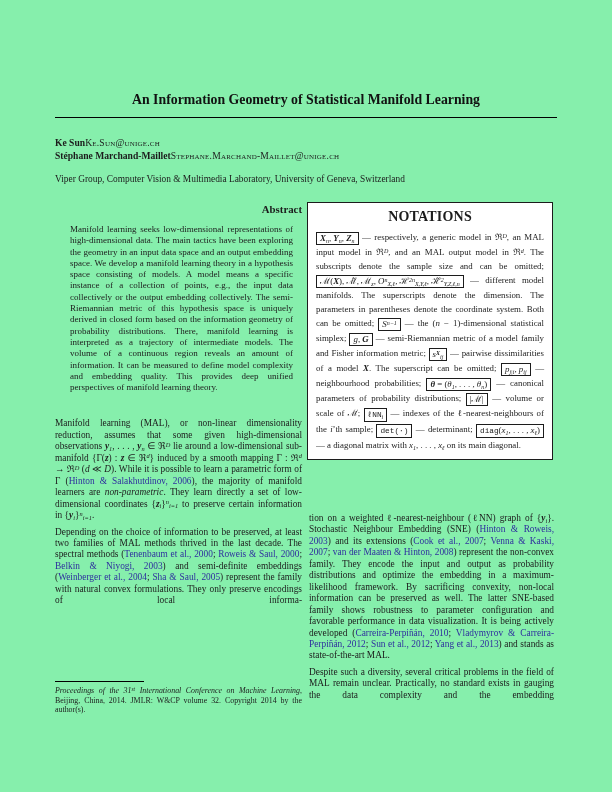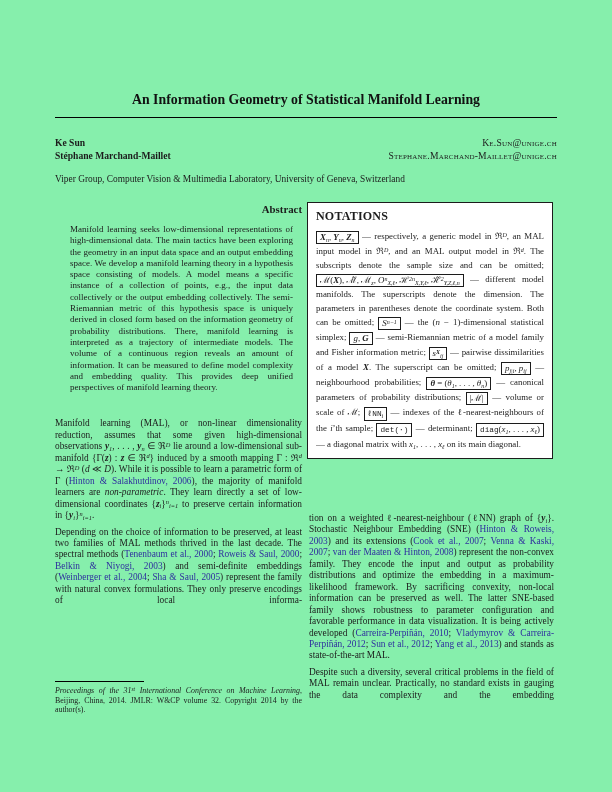--- a/index.html
+++ b/index.html
@@ -7,40 +7,40 @@
   .page {
     position:relative; width:612px; height:792px; background:#86efac;
     font-family:"Liberation Serif", serif; color:var(--ink); overflow:hidden;
   }
   .title {
     position:absolute; top:92px; left:30px; right:30px; margin:0;
     text-align:center; font-size:13.8px; font-weight:bold; color:#111;
   }
   .title-rule { position:absolute; top:117px; left:55px; width:502px; height:1px; background:#000; }
   .authors { position:absolute; top:136px; left:55px; width:502px; }
-  .author-row { display:flex; justify-content:space-between; align-items:baseline; line-height:13px; }
+  .author-row { display:flex; align-items:baseline; line-height:13px; }
   .author-name { font-weight:bold; font-size:9.6px; }
   .author-email { font-variant:small-caps; font-size:9.6px; letter-spacing:0.2px; }
   .affiliation { margin-top:11px; font-size:9.4px; line-height:12px; }
 
   .left-col  { position:absolute; left:55px;  top:197px; width:247px; }
   .abs-head  { text-align:right; font-weight:bold; font-size:10.8px; margin:6px 0 9px 0; }
   .abs-text  { margin:0 9px 0 15px; font-size:9px; line-height:11.3px; text-align:justify; }
   .body-par  { margin:0 0 5px 0; font-size:9.35px; line-height:11.45px; text-align:justify; }
   .left-col .body-par:first-of-type { margin-top:25px; }
   .cont { text-align-last:justify;font-family:Liberation Serif, serif; }
 
   .footrule { position:absolute; left:55px; top:681px; width:89px; height:1px; background:#000; }
   .footnote { position:absolute; left:55px; top:686px; width:247px; font-size:7.9px; line-height:9.6px; text-align:justify; }
 
   .notations-box {
     position:absolute; left:307px; top:202px; width:246px; box-sizing:border-box;
     border:1px solid #1c1c1c; padding:6px 8px 7px 8px; background:#fff;
   }
-  .not-head { text-align:left; font-weight:bold; font-size:12px; letter-spacing:0.2px; margin-bottom:5px; }
+  .not-head { text-align:center; font-weight:bold; font-size:14px; letter-spacing:0.2px; margin-bottom:5px; }
   .not-body { font-size:8.85px; line-height:14.1px; text-align:justify; }
 
   .right-col { position:absolute; left:309px; top:513px; width:245px; }
 
   
   .i  { font-style:italic; }
   .b  { font-weight:bold; }
   .bi { font-weight:bold; font-style:italic; }
   .c  { color:var(--cite); cursor:pointer; }
   .tt { font-family:"Liberation Mono", monospace; font-size:88%; }

